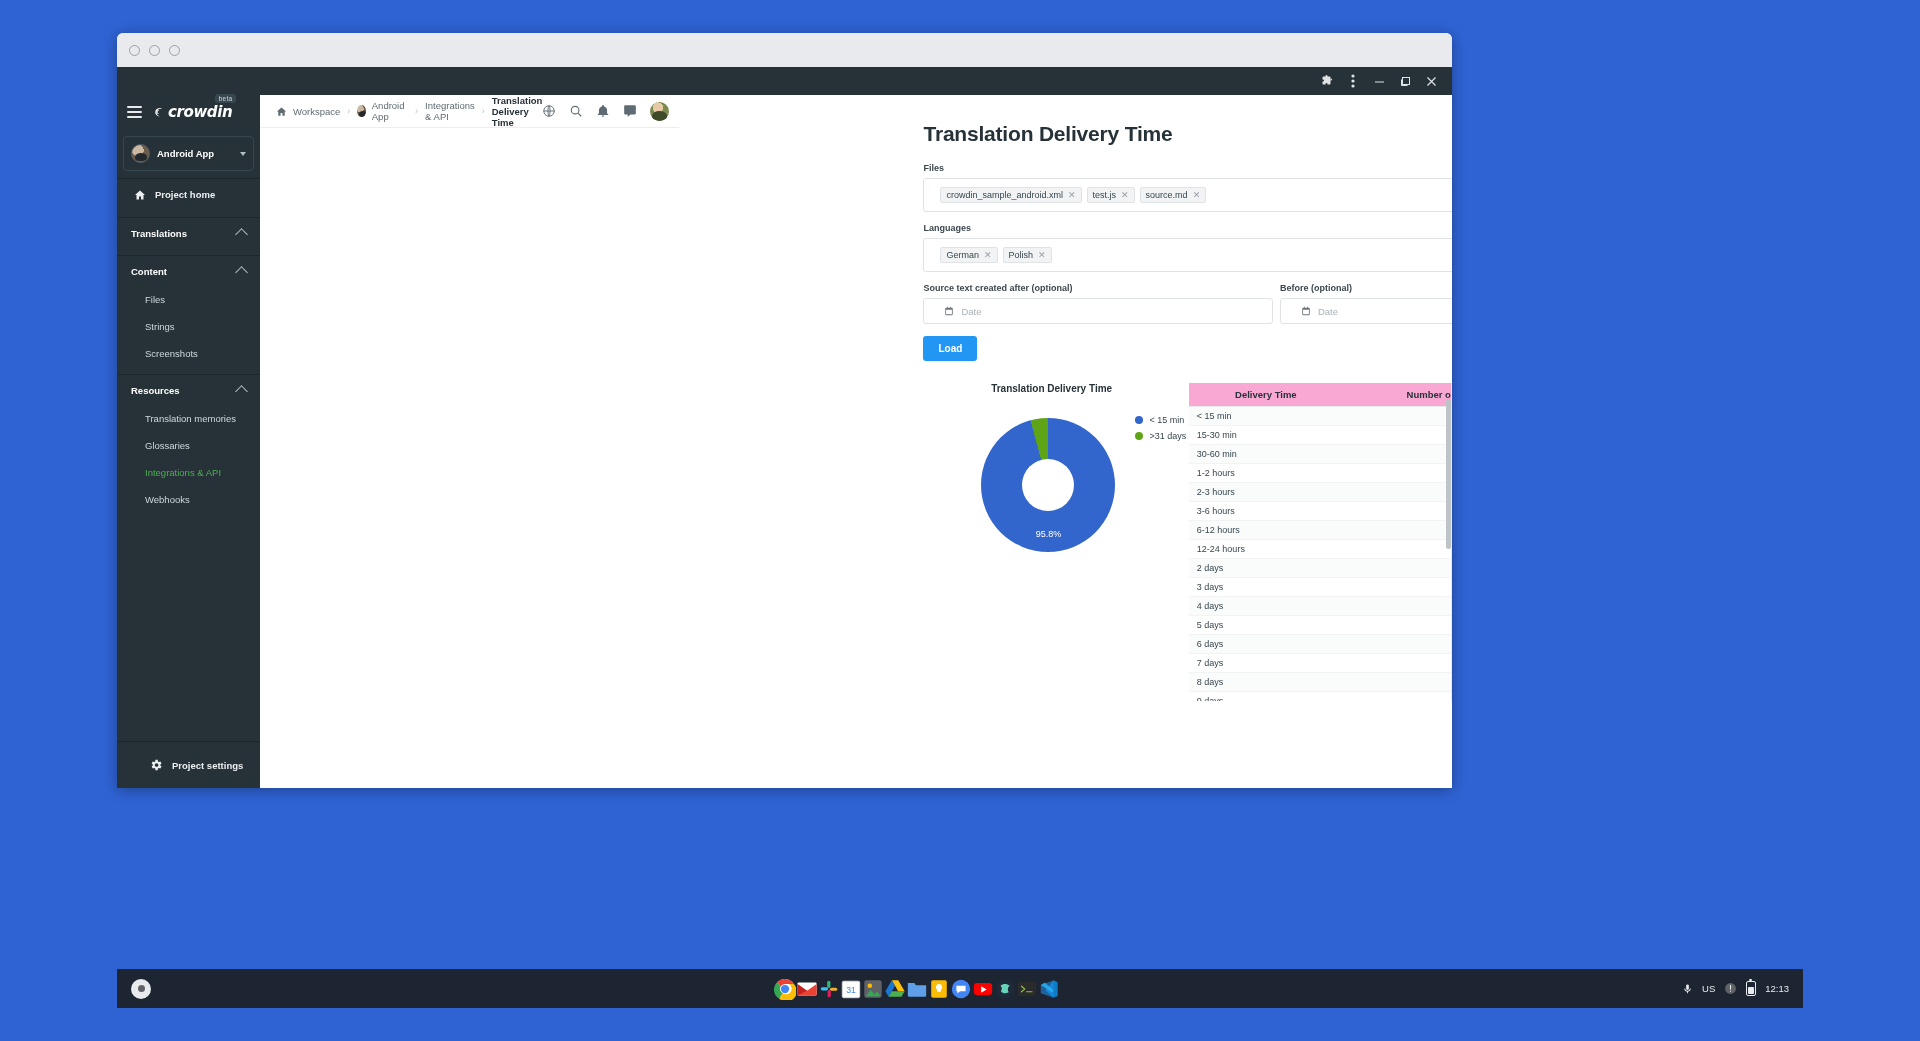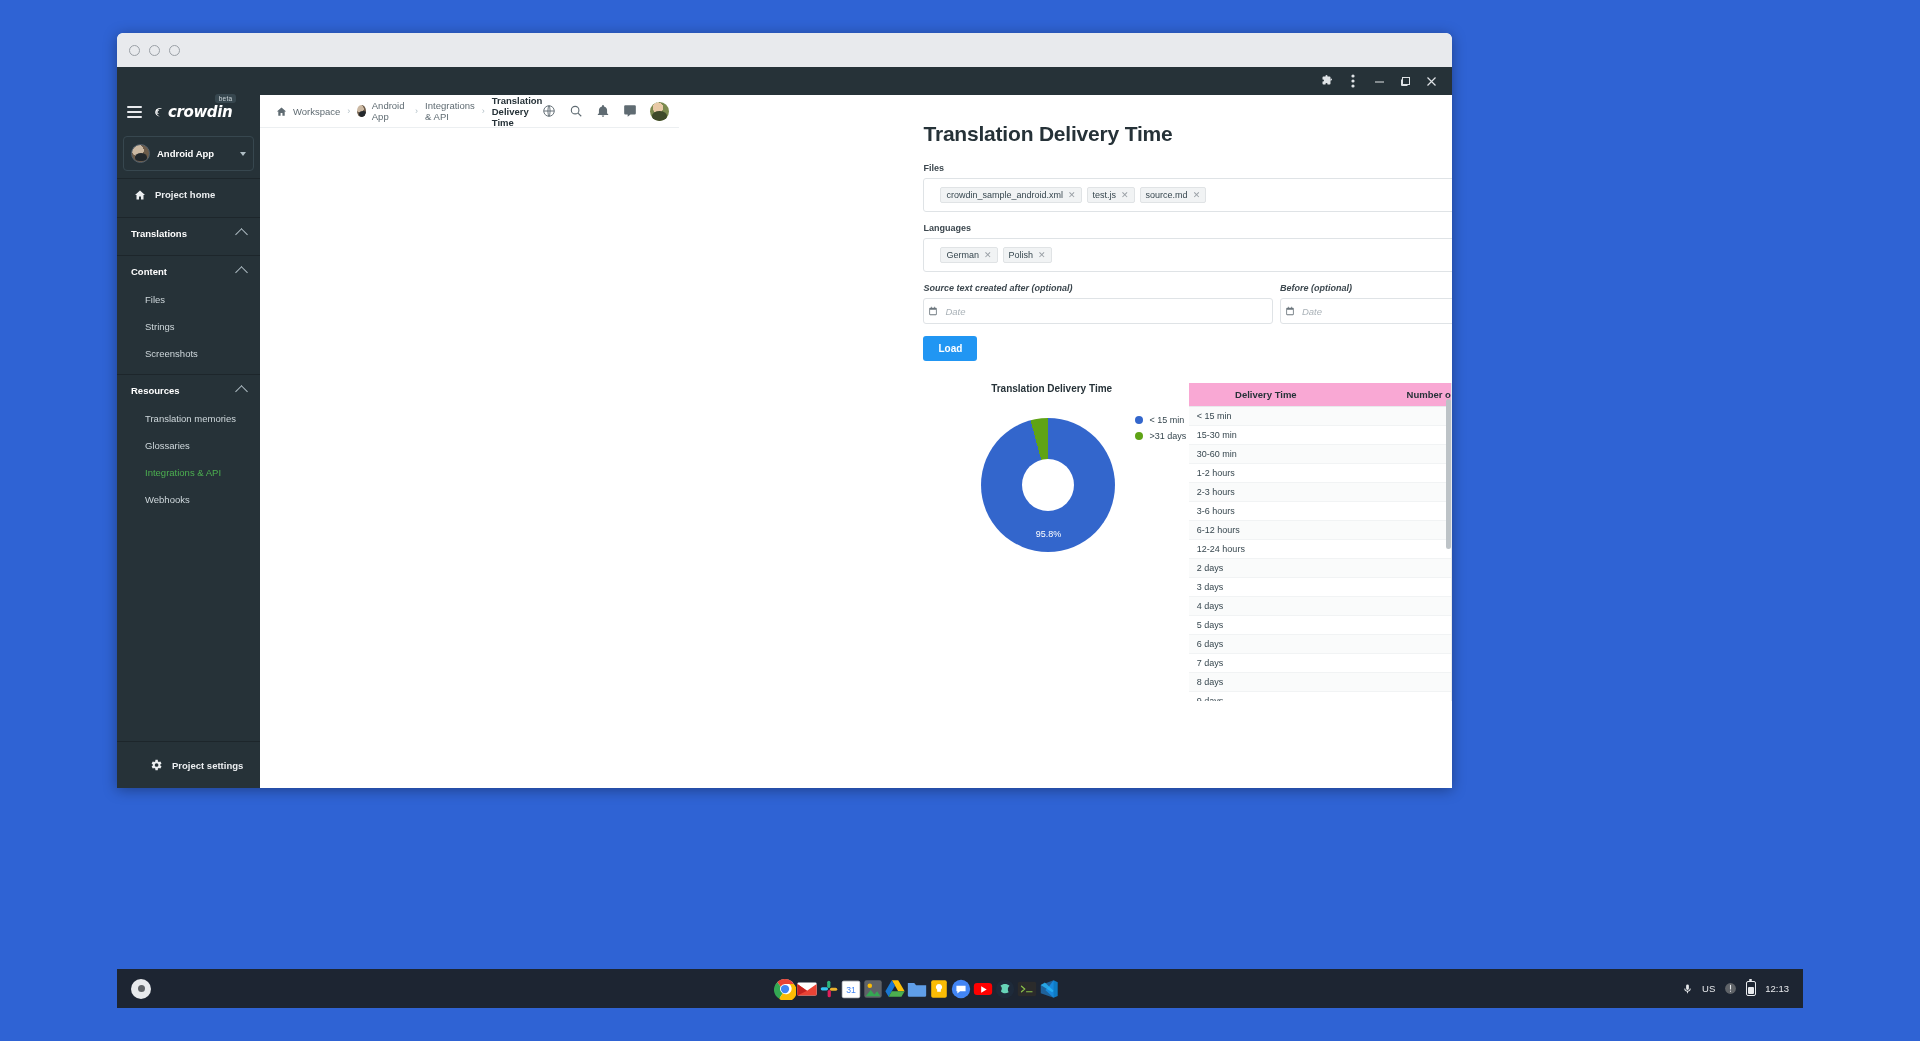--- a/index.html
+++ b/index.html
@@ -118,24 +118,24 @@
   .tag{
     background:#f1f3f4;border:1px solid #e0e3e5;border-radius:2px;
     font-size:9px;color:#37474f;padding:2px 5px;display:flex;align-items:center;gap:5px;
   }
   .tag-x{color:#9aa0a6;font-size:9px;cursor:pointer;line-height:1;}
   .sel-caret{
     position:absolute;right:8px;top:50%;margin-top:-2px;width:0;height:0;
     border-left:3.5px solid transparent;border-right:3.5px solid transparent;border-top:4px solid #7b868c;
   }
   .row2{display:flex;gap:7px;}
-  .col{flex:1;font-style:italic;}
+  .col{flex:1;}
   .date-field{
     border:1px solid #dfe3e6;border-radius:3px;height:24px;display:flex;align-items:center;
-    gap:7px;padding:0 4px;background:#fff;cursor:text;
+    gap:7px;padding:0 20px;background:#fff;cursor:text;
   }
   .date-ph{font-size:9.5px;color:#aab2b8;}
   .btn-load{
     margin-top:12px;background:#2196f3;color:#fff;border:none;border-radius:3px;
     font-size:10px;font-weight:700;padding:7px 15px;cursor:pointer;
     font-family:"Liberation Sans", sans-serif;
   }
 
   
   .results{display:flex;margin-top:22px;}

